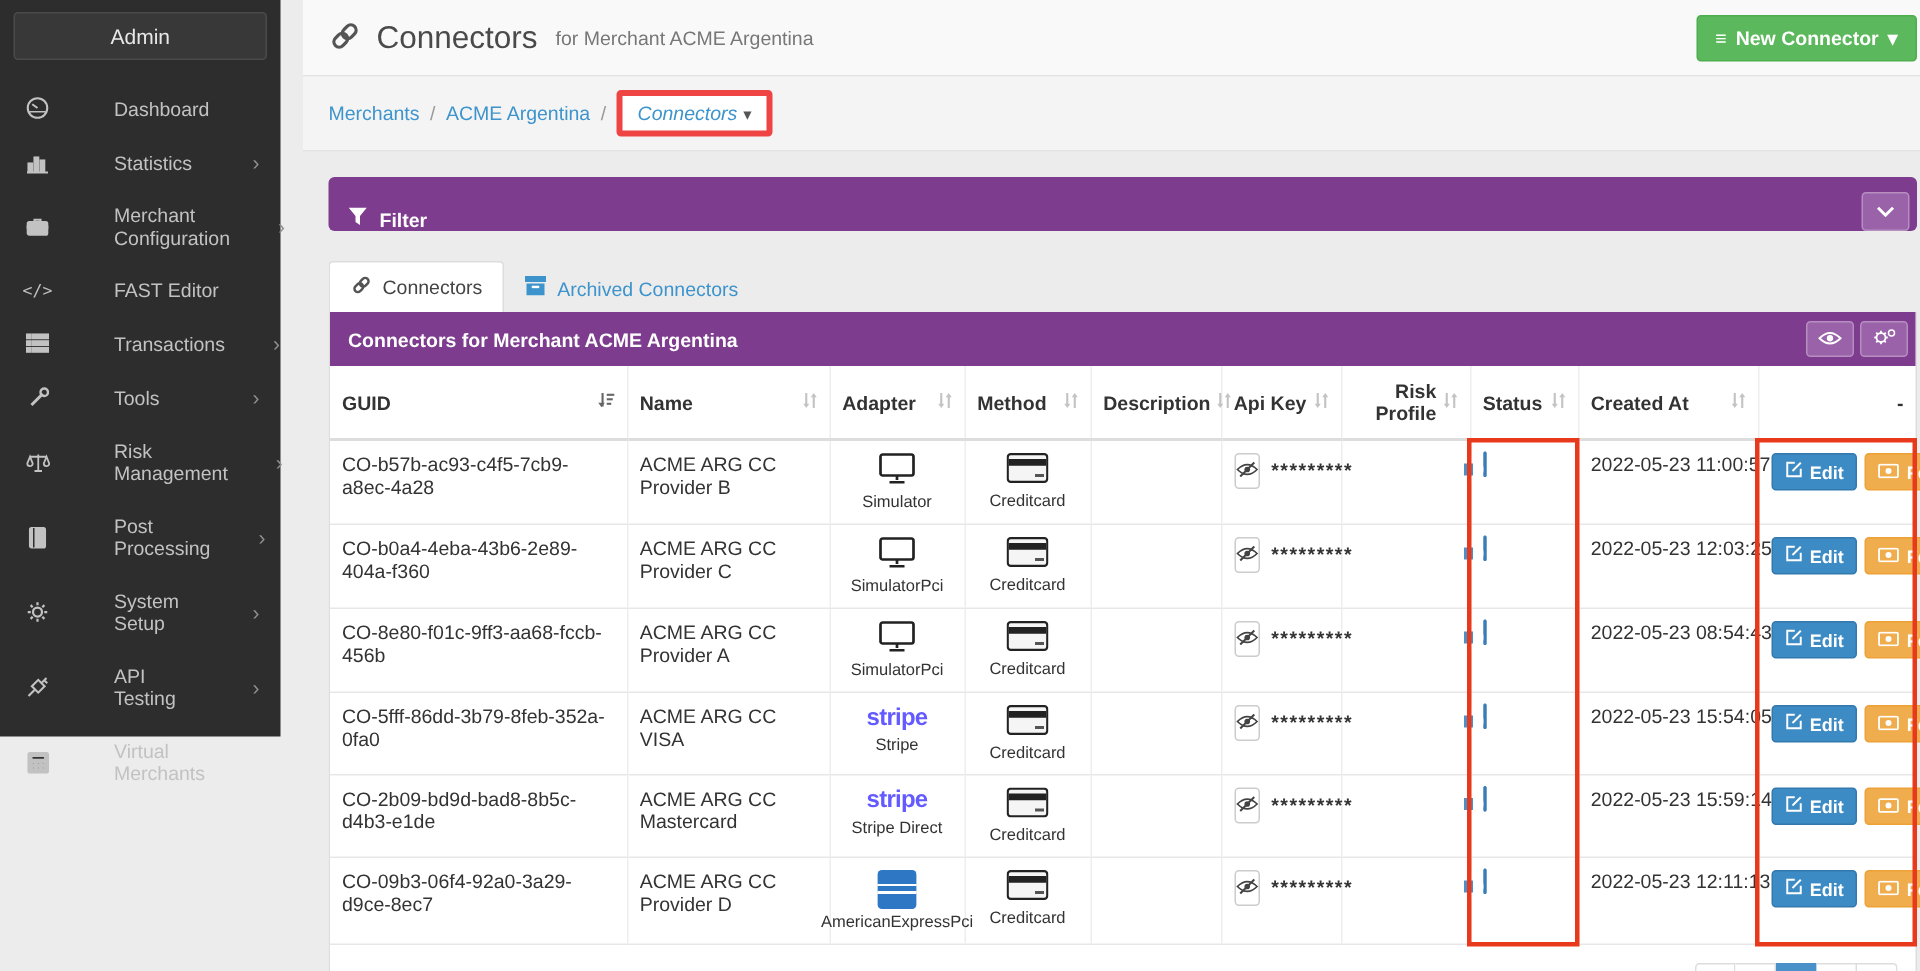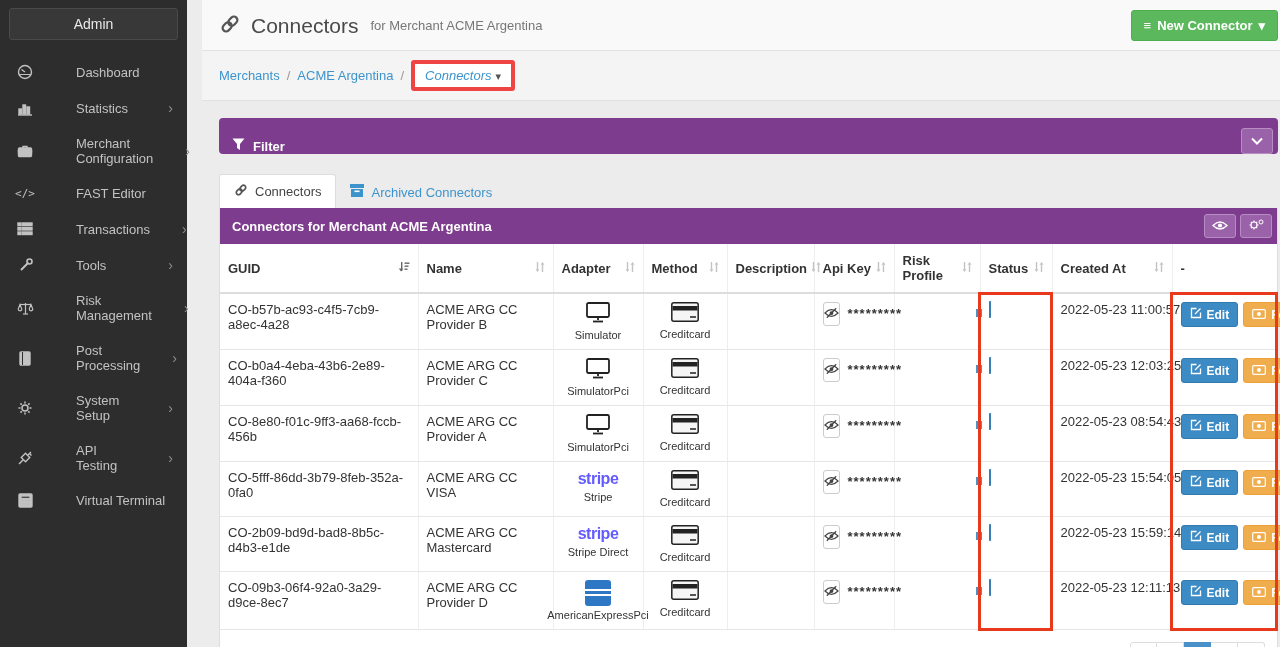--- a/index.html
+++ b/index.html
@@ -1,20 +1,20 @@
 <!DOCTYPE html>
 <html><head>
 <meta charset="utf-8">
 <style>
   * { margin:0; padding:0; box-sizing:border-box; }
   html,body { width:1280px; height:647px; overflow:hidden; background:#ececec;
     font-family:"Liberation Sans","DejaVu Sans",sans-serif; font-size:13px; color:#333; }
 
   
-  .sidebar { position:absolute; left:0; top:0; width:187px; height:647px; background:#2d2d2d; }
+  .sidebar { position:absolute; left:0; top:0; width:187px; height:491px; background:#2d2d2d; }
   .admin-box { margin:8px 9px 14px 9px; background:#383838; border:1px solid #4a4a4a; border-radius:3px;
     color:#e8e8e8; text-align:center; padding:7px 0; font-size:14px; cursor:pointer; }
   .side-item { display:flex; align-items:center; padding:10px 14px; color:#c2c2c2; cursor:pointer; font-size:13px;gap:32px; }
   .side-item .s-icon { width:22px; display:inline-flex; justify-content:center; margin-right:8px; flex:0 0 22px; }
   .side-item .s-label { flex:1 1 auto; }
   .side-item .s-chev { color:#8f8f8f; font-size:14px; }
   .s-icon svg { stroke:#c2c2c2; fill:none; stroke-width:1.4; }
   .code-glyph { font-family:"DejaVu Sans Mono",monospace; font-size:11px; color:#c2c2c2; }
 
   
@@ -52,21 +52,21 @@
   .panel { background:#fff; border:1px solid #ddd; border-top:none; }
   .panel-header { background:#7d3c8d; color:#fff; height:36px; display:flex; align-items:center; padding:0 5px 0 12px; }
   .panel-title { font-weight:bold; font-size:13px; }
   .panel-tools { margin-left:auto; display:flex; gap:4px; }
   .ptool-btn { width:32px; height:24px; background:#9a62a9; border:1px solid #b68ec2; border-radius:3px;
     cursor:pointer; display:flex; align-items:center; justify-content:center; }
 
   
   #table-wrap { position:relative; }
   table { width:100%; border-collapse:collapse; table-layout:fixed; }
-  th { text-align:left; font-size:13px; color:#333; border-bottom:2px solid #ddd; border-left:1px solid #eee;
+  th { text-align:right; font-size:13px; color:#333; border-bottom:2px solid #ddd; border-left:1px solid #eee;
     padding:9px 8px; vertical-align:middle; }
   th:first-child { border-left:none; }
   th .th-inner { display:flex; align-items:center; justify-content:space-between; gap:4px; }
   td { border-bottom:1px solid #e7e7e7; border-left:1px solid #eee; padding:8px; vertical-align:top; font-size:13px; color:#333; }
   td:first-child { border-left:none; }
   tr.data-row { height:51px; }
   .cell-center { text-align:right; }
   .adapter-box { display:flex; flex-direction:column; align-items:center; gap:3px; }
   .adapter-label { font-size:11px; color:#333; }
   .stripe-word { font-weight:bold; font-size:16px; color:#635bff; letter-spacing:-0.5px; }
@@ -252,21 +252,21 @@
               <rect x="3" y="3" width="9" height="2.5"></rect>
               <rect x="3.2" y="7" width="2" height="1.6"></rect>
               <rect x="6.5" y="7" width="2" height="1.6"></rect>
               <rect x="9.8" y="7" width="2" height="1.6"></rect>
               <rect x="3.2" y="10.2" width="2" height="1.6"></rect>
               <rect x="6.5" y="10.2" width="2" height="1.6"></rect>
               <rect x="9.8" y="10.2" width="2" height="1.6"></rect>
             </g>
           </svg>
         </span>
-    <span class="s-label">Virtual Terminal</span>
+    <span class="s-label">Virtual Merchants</span>
 
   </div>
 </div>
 </div>
 
 <div class="main">
 
   <div class="page-header">
     <div class="ph-left">
       <span>

